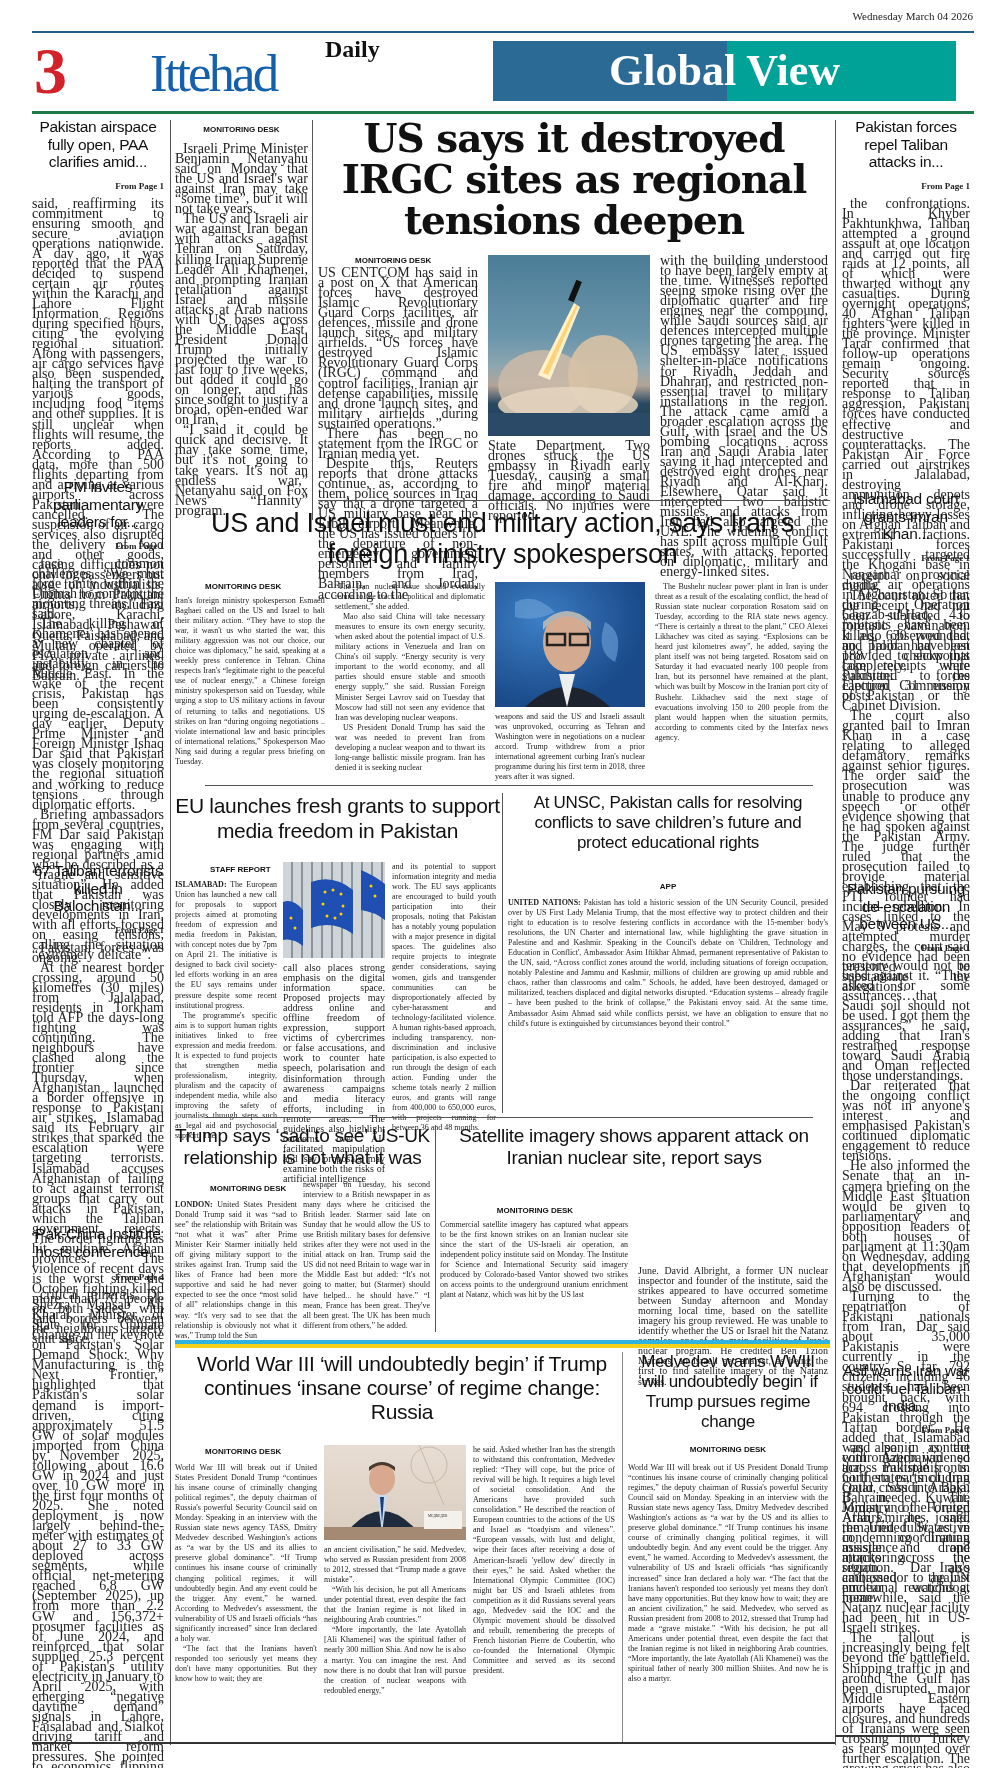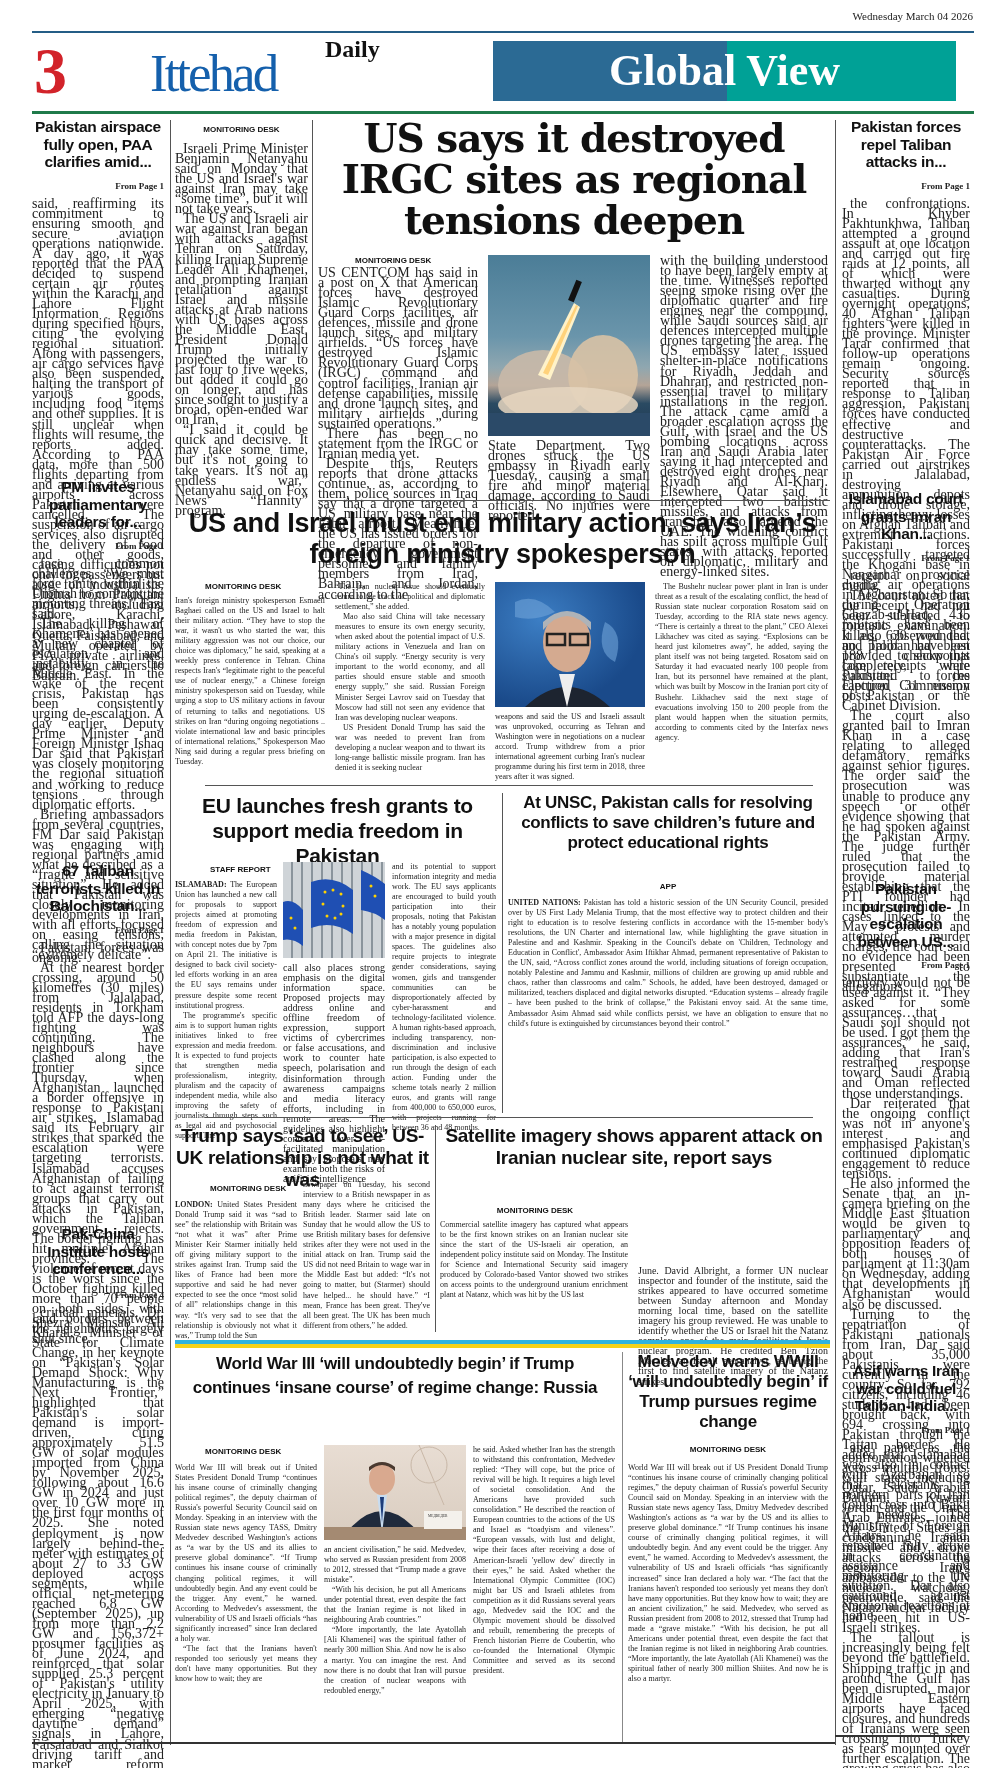--- a/index.html
+++ b/index.html
@@ -2,21 +2,21 @@
 <html><head>
 <meta charset="utf-8">
 <style>
 *{box-sizing:border-box;margin:0;padding:0}
 html,body{width:995px;height:1768px;background:#fff;overflow:hidden}
 body{position:relative;font-family:"DejaVu Serif","Liberation Serif",serif;color:#222}
 .abs{position:absolute}
 .body-text{font-family:"Liberation Serif",serif;font-size:14px;line-height:10.05px;text-align:justify;color:#222;hyphens:auto}
 .body-text p{text-indent:8px}
 .body-text p.ni{text-indent:0}
-.hd-sans{font-family:"Liberation Sans",sans-serif;font-weight:bold;color:#111;text-align:center;letter-spacing:-0.3px}
+.hd-sans{font-family:"Liberation Sans",sans-serif;font-weight:normal;color:#111;text-align:center;letter-spacing:-0.3px}
 .kick{font-family:"Liberation Serif",serif;font-size:9px;text-align:right;font-weight:bold;color:#222}
 .desk{font-family:"Liberation Sans",sans-serif;font-weight:bold;font-size:8px;color:#111}
 .vrule{position:absolute;width:1px;background:#555}
 .hrule{position:absolute;height:1px;background:#555}
 .dateline{font-family:"Liberation Serif",serif;font-size:11px;color:#222}
 .pgnum{font-family:"Liberation Serif",serif;font-weight:bold;color:#d2232a;font-size:66px;line-height:66px}
 .mast{font-family:"Liberation Serif",serif;font-weight:normal;color:#1560ac;font-size:53px;line-height:70px;letter-spacing:-3px}
 .daily{font-family:"Liberation Serif",serif;font-weight:bold;color:#111;font-size:24px}
 .gv{font-family:"Liberation Serif",serif;font-weight:bold;color:#fff;font-size:44px;line-height:60px;text-align:center}
 .photo{position:absolute;overflow:hidden}
@@ -238,21 +238,21 @@
 <div class="abs body-text" style="left:440px;top:1220px;width:188px;font-size:8px">
   <p class="ni">Commercial satellite imagery has captured what appears to be the first known strikes on an Iranian nuclear site since the start of the US-Israeli air operation, an independent policy institute said on Monday. The Institute for Science and International Security said imagery produced by Colorado-based Vantor showed two strikes on access points to the underground uranium enrichment plant at Natanz, which was hit by the US last</p>
 </div>
 <div class="abs body-text" style="left:638px;top:1266px;width:190px;font-size:10px">
   <p class="ni">June. David Albright, a former UN nuclear inspector and founder of the institute, said the strikes appeared to have occurred sometime between Sunday afternoon and Monday morning local time, based on the satellite imagery his group reviewed. He was unable to identify whether the US or Israel hit the Natanz complex, one of the main facilities of Iran's nuclear program. He credited Ben Tzion Macales, an Israeli geo-analyst, as being the first to find satellite imagery of the Natanz strikes.</p>
 </div>
 
 <div class="abs" style="left:175px;top:1340px;width:655px;height:4px;background:#2fb3e0"></div>
 <div class="abs" style="left:175px;top:1344px;width:655px;height:4px;background:#f4d21a"></div>
 
-<div class="abs hd-sans" style="left:175px;top:1352px;width:440px;font-size:17px;line-height:24px">World War III ‘will undoubtedly begin’ if Trump continues ‘insane course’ of regime change: Russia</div>
+<div class="abs hd-sans" style="left:182px;top:1352px;width:440px;font-size:21px;line-height:24px">World War III ‘will undoubtedly begin’ if Trump continues ‘insane course’ of regime change: Russia</div>
 <div class="abs desk" style="left:205px;top:1447px">MONITORING DESK</div>
 <div class="abs body-text" style="left:175px;top:1463px;width:142px;font-size:8px">
   <p class="ni">World War III will break out if United States President Donald Trump “continues his insane course of criminally changing political regimes”, the deputy chairman of Russia's powerful Security Council said on Monday. Speaking in an interview with the Russian state news agency TASS, Dmitry Medvedev described Washington's actions as “a war by the US and its allies to preserve global dominance”. “If Trump continues his insane course of criminally changing political regimes, it will undoubtedly begin. And any event could be the trigger. Any event,” he warned. According to Medvedev's assessment, the vulnerability of US and Israeli officials “has significantly increased” since Iran declared a holy war.</p>
   <p>“The fact that the Iranians haven't responded too seriously yet means they don't have many opportunities. But they know how to wait; they are</p>
 </div>
 <div class="photo" style="left:324px;top:1445px;width:142px;height:95px;background:linear-gradient(180deg,#e8ddd3,#d9ccbf)">
   <svg width="142" height="95" viewBox="0 0 142 95">
     <circle cx="105" cy="20" r="18" fill="none" stroke="#c8b7a7" stroke-width="1"></circle>
     <path d="M95 0 L120 60" stroke="#c8b7a7" stroke-width="1"></path>
     <ellipse cx="58" cy="34" rx="13" ry="16" fill="#d9a98f"></ellipse>

